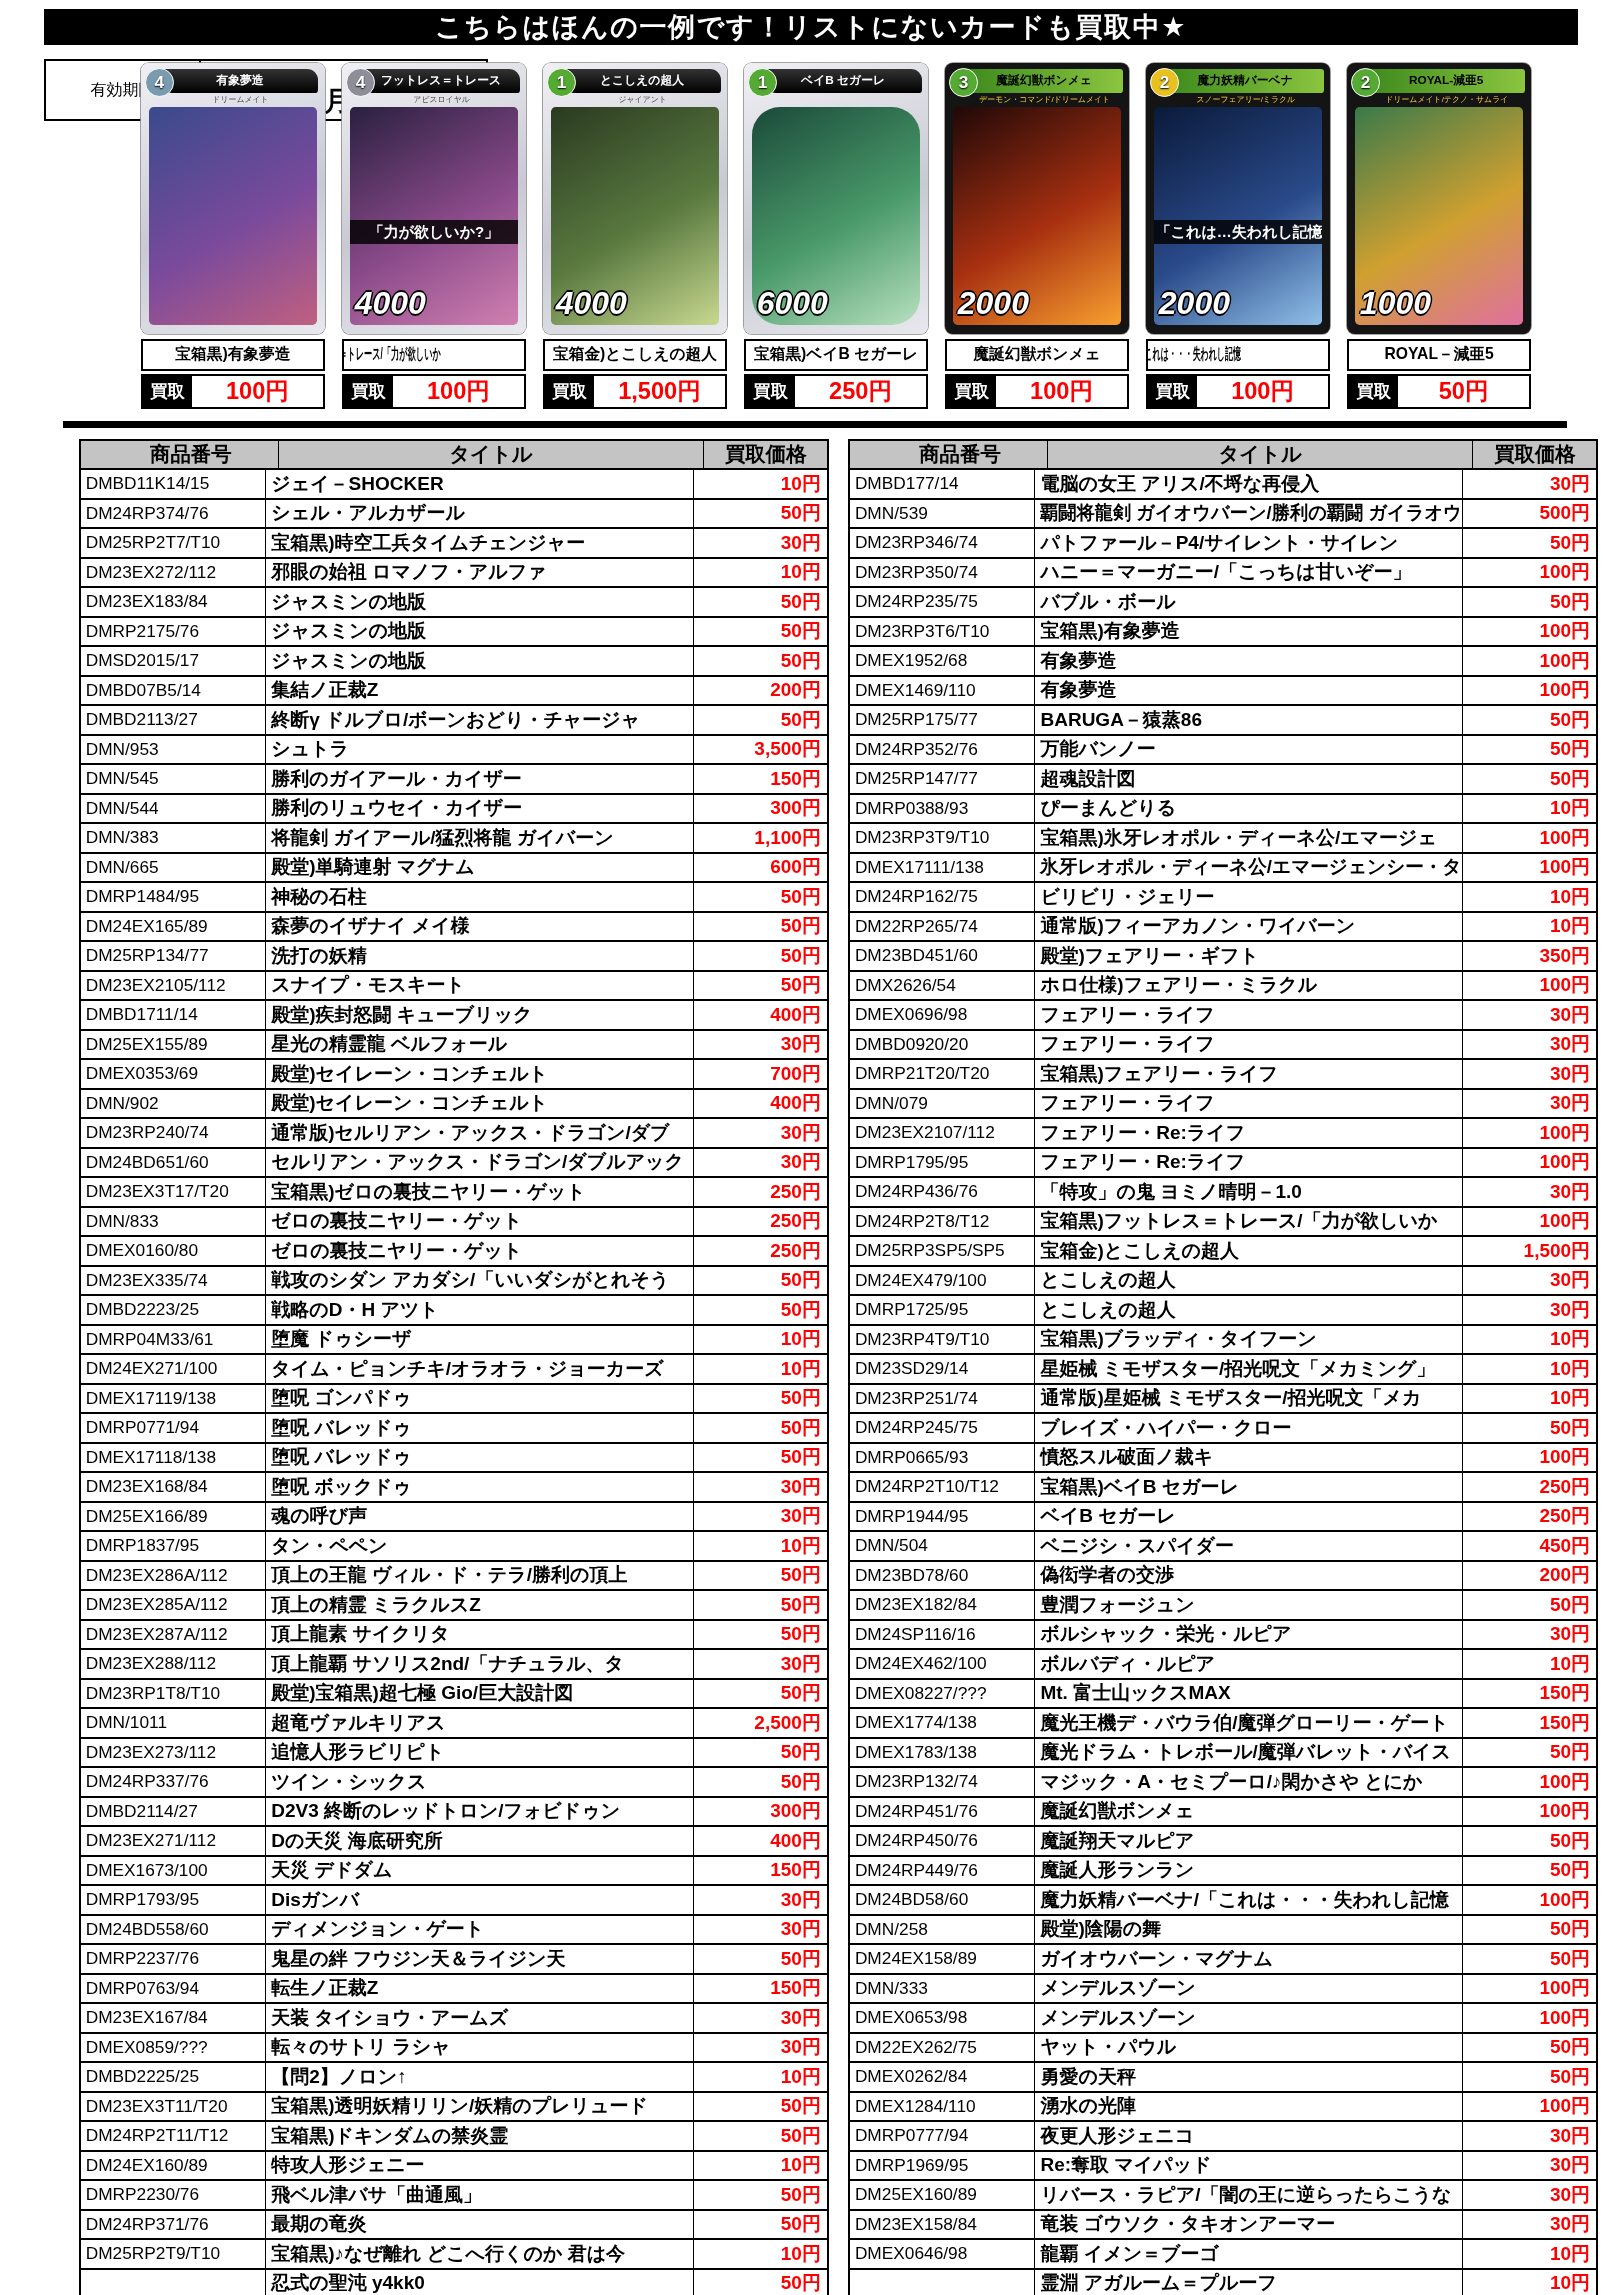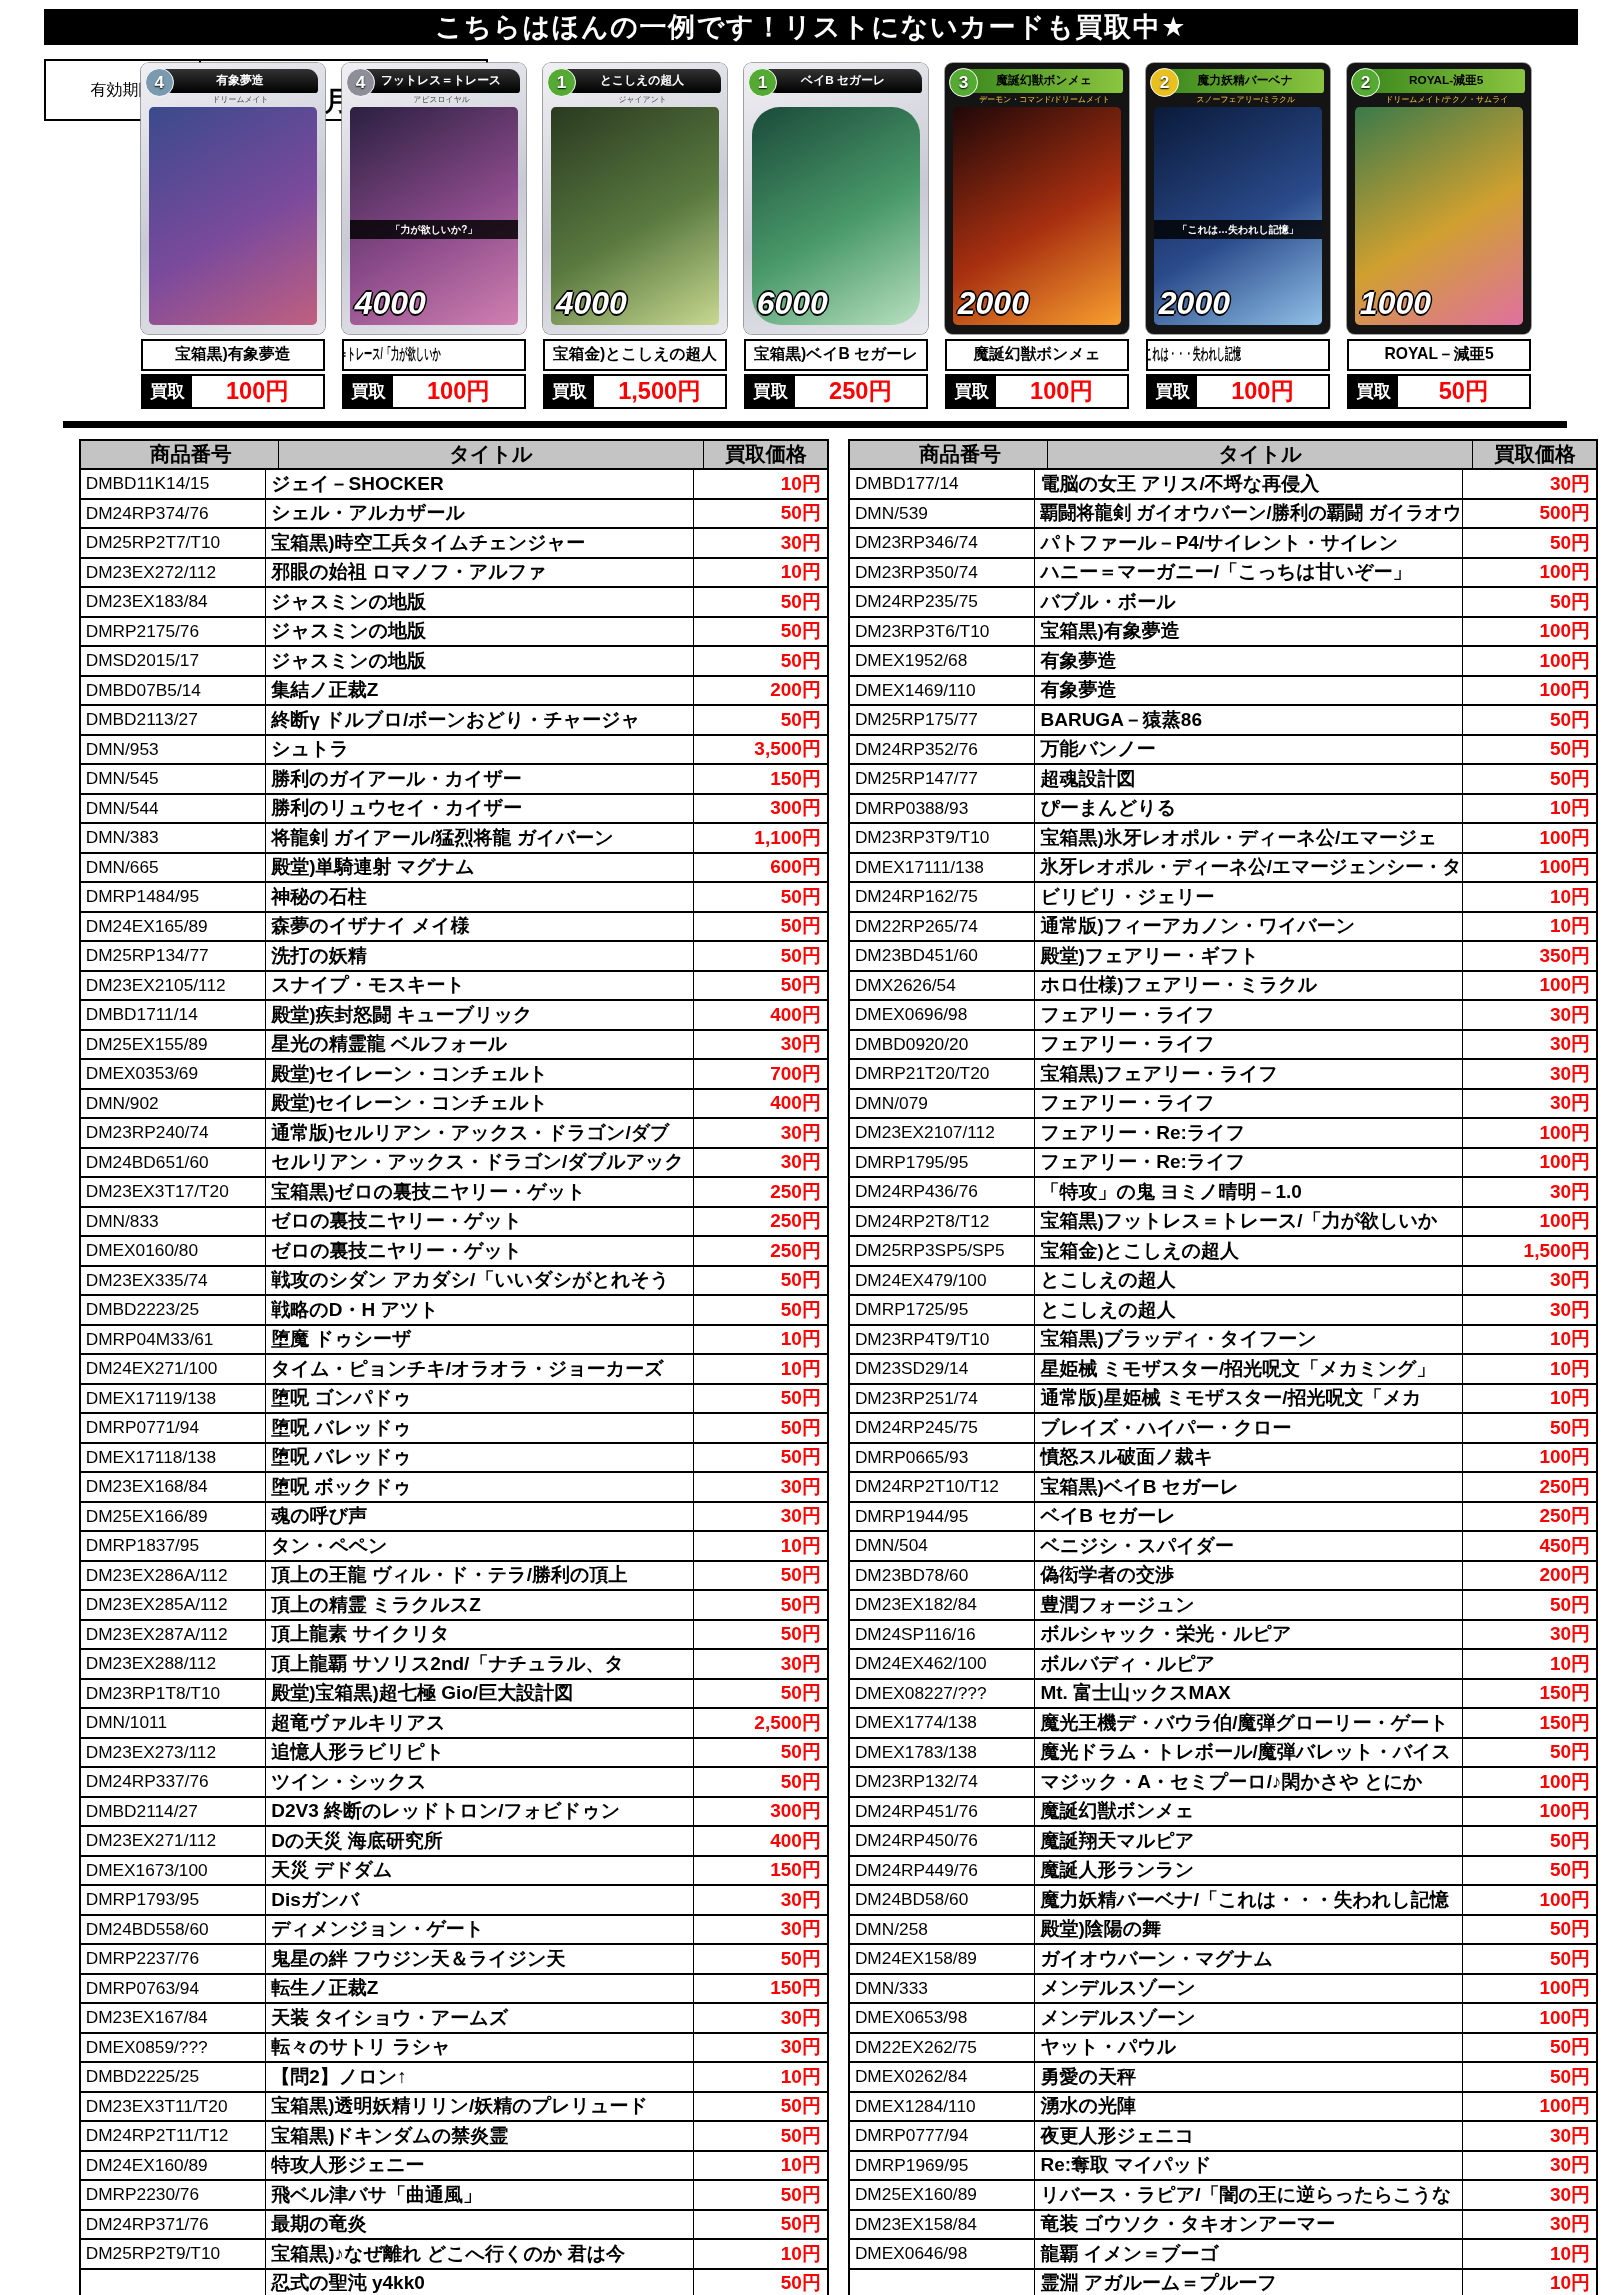--- a/index.html
+++ b/index.html
@@ -28,21 +28,21 @@
   .silver .nameband{background:linear-gradient(#333,#000);color:#fff;border-radius:3.1px 11px 3.1px 11px;}
   .black .nameband{background:linear-gradient(90deg,#3e8a1e,#8bc53f);color:#000;border-radius:3.1px;}
   .typeline{position:absolute;top:31px;left:31px;right:15.7px;text-align:center;font-size:7.9px;
         color:#ffd23e;white-space:nowrap;overflow:hidden;}
   .silver .typeline{color:#444;}
   .cost{position:absolute;top:4.7px;left:3.9px;width:27px;height:27px;border-radius:50%;
         border:1.6px solid #fff;display:flex;align-items:center;justify-content:center;
         font-size:17.3px;font-weight:bold;color:#fff;text-shadow:0 0.8px 1.6px #000;z-index:3;}
   .art{position:absolute;left:7.9px;right:7.9px;top:44px;bottom:9.4px;border-radius:4.7px;overflow:hidden;}
   .flipband{position:absolute;left:0;right:0;top:52%;background:rgba(0,0,0,.82);color:#fff;
-        font-size:10px;font-weight:bold;text-align:center;padding:2.4px 1.6px;white-space:nowrap;overflow:hidden;}
+        font-size:15px;font-weight:bold;text-align:center;padding:2.4px 1.6px;white-space:nowrap;overflow:hidden;}
   .power{position:absolute;left:4.7px;bottom:3.1px;font-size:32px;font-weight:bold;font-style:italic;
         color:#fff;text-shadow:-1.6px 0 #000,1.6px 0 #000,0 -1.6px #000,0 1.6px #000;}
   .cardlabel{border:2.4px solid #000;background:#fff;height:28px;margin-top:4.7px;display:flex;
         align-items:center;justify-content:center;font-weight:bold;font-size:15.7px;overflow:hidden;}
   .pricechip{border:2.4px solid #000;background:#000;height:31px;margin-top:3.1px;display:flex;align-items:stretch;}
   .kaitori{width:49px;display:flex;align-items:center;justify-content:center;color:#fff;
         font-size:17.3px;font-weight:bold;}
   .pval{flex:1;background:#fff;display:flex;align-items:center;justify-content:center;
         color:#f00;font-size:23.6px;font-weight:bold;}
 

